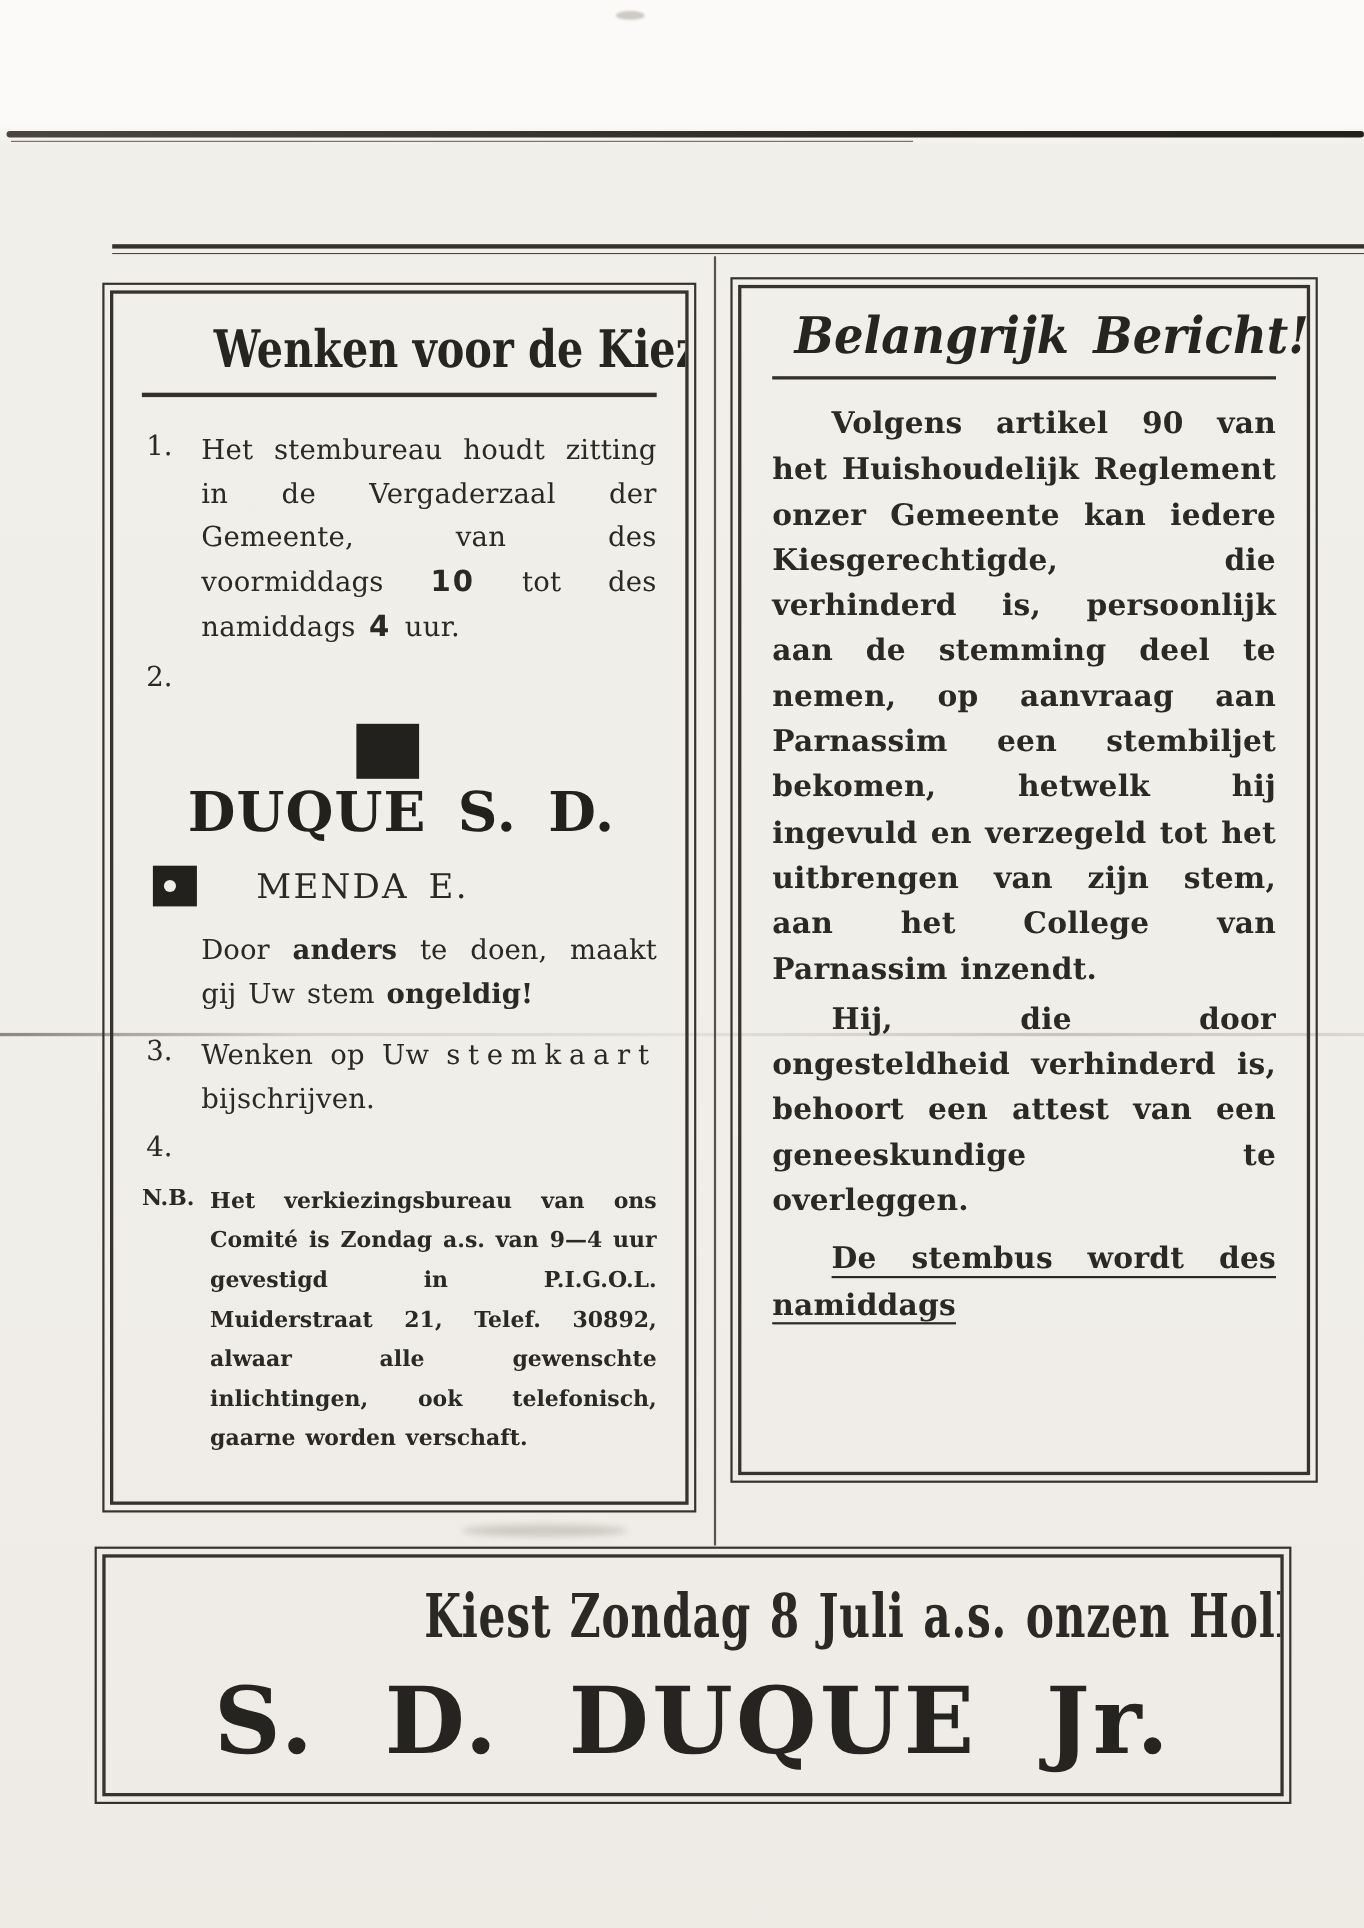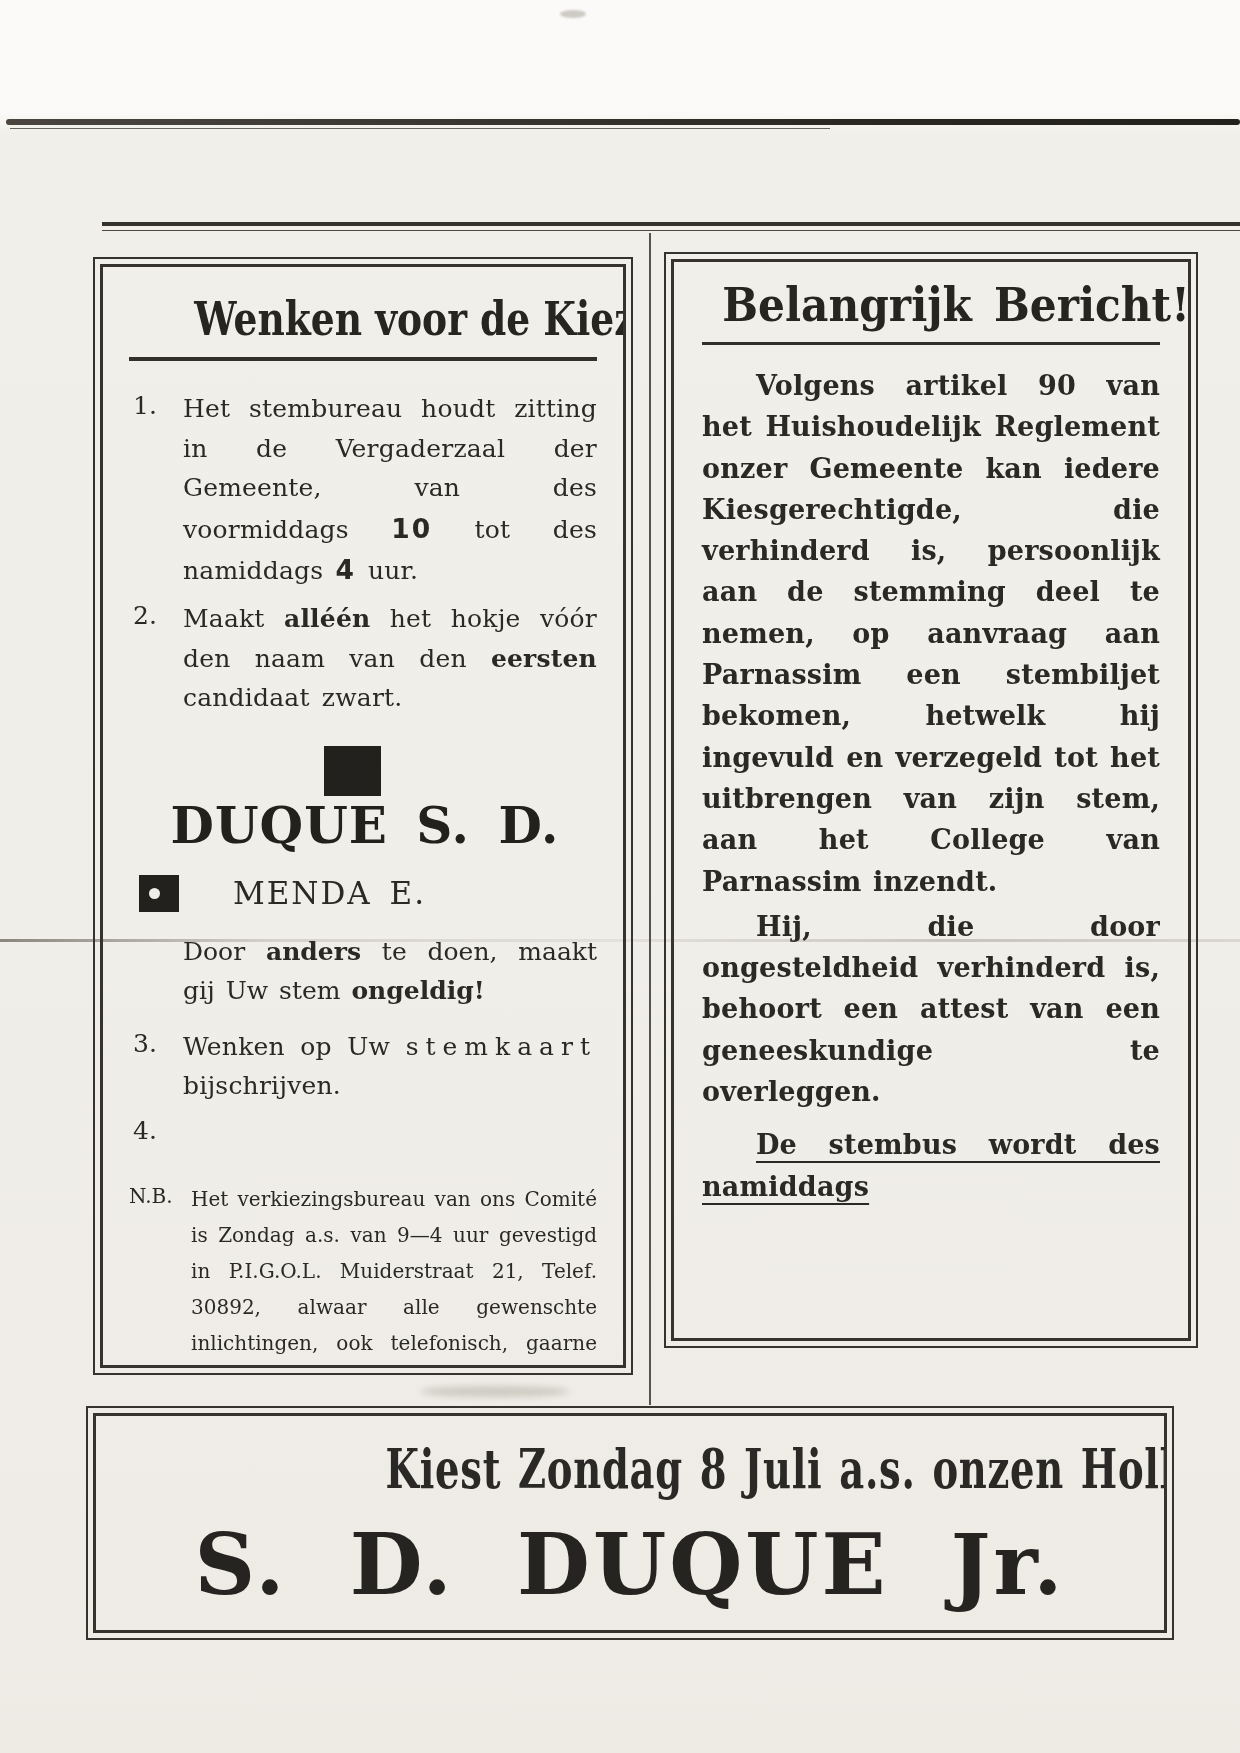--- a/index.html
+++ b/index.html
@@ -68,26 +68,26 @@
   .ballot-row { display:flex; align-items:center; margin:20px 0 0 10px; }
   .sq-small { width:40px; height:37px; background:#23211d; position:relative; flex:none; margin-right:54px; }
   .sq-small::after { content:""; position:absolute; left:10px; top:13px; width:11px; height:11px;
     background:#f0eee8; border-radius:50%; }
   .ballot-row-name { font-size:31px; letter-spacing:2px; word-spacing:6px; }
 
   .lp-warning { margin:20px 0 0 54px; font-size:25px; line-height:1.58; text-align:justify; word-spacing:3px; }
   .lp-item3 { margin-top:16px; }
   .lp-item4 { margin-top:10px; }
 
-  .nb { display:flex; margin-top:36px; }
+  .nb { display:flex; margin-top:16px;font-weight:bold; }
   .nb-label { width:62px; flex:none; font-size:20px; padding-top:3px; }
   .nb-text { flex:1; font-size:20px; line-height:1.8; text-align:justify; word-spacing:2px; }
 
   
-  .rp-title-wrap { text-align:right; white-space:nowrap; }
+  .rp-title-wrap { text-align:right; white-space:nowrap;font-style:italic; }
   .rp-title { display:inline-block; font-size:46px; font-weight:bold;
     transform:scaleX(0.92); transform-origin:center; word-spacing:8px; color:#272520; }
   .rp-body { margin-top:20px; }
   .rp-body p { font-size:27px; font-weight:bold; line-height:1.53; text-align:justify;
     text-indent:54px; word-spacing:2px; letter-spacing:.2px; margin-bottom:4px; color:#2b2925; }
   .rp-body p.p4 { margin-top:12px; text-decoration:underline;
     text-decoration-thickness:2px; text-underline-offset:7px; }
 
   
   .banner { left:86px; top:1406px; width:1088px; height:234px; }
@@ -117,21 +117,20 @@
       </div>
       <div class="title-rule"></div>
 
       <div class="lp-list">
         <div class="item">
           <span class="num">1.</span>
           <span class="itext"><span>Het stembureau houdt zitting in de Vergaderzaal der Gemeente, van des voormiddags </span><span class="numeral">10</span><span> tot des namiddags </span><span class="numeral">4</span><span> uur.</span></span>
         </div>
         <div class="item">
           <span class="num">2.</span>
-          <span class="itext"><span>Maakt </span><span class="b">alléén</span><span> het hokje vóór den naam van den </span><span class="b">eersten</span><span> candidaat zwart.</span></span>
         </div>
       </div>
 
       <div class="ballot">
         <div class="ballot-main">
           <span class="sq-big"></span>
           <span class="ballot-main-name">DUQUE S. D.</span>
         </div>
         <div class="ballot-row">
           <span class="sq-small"></span>

